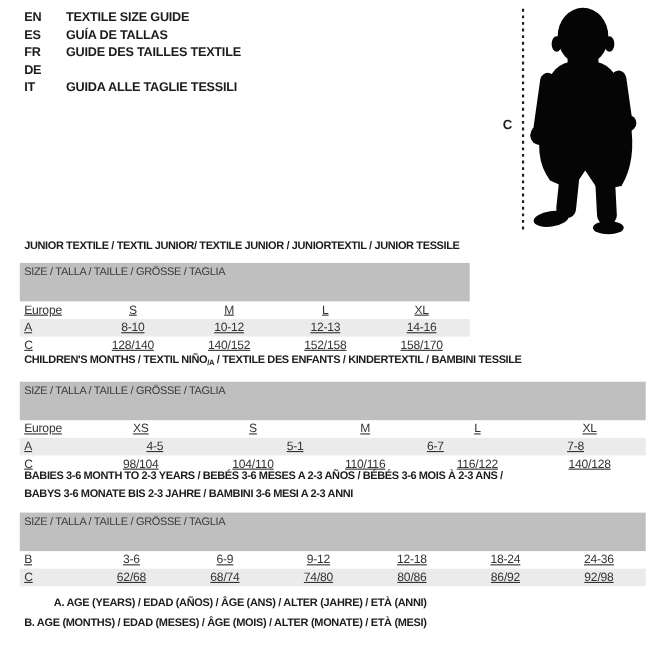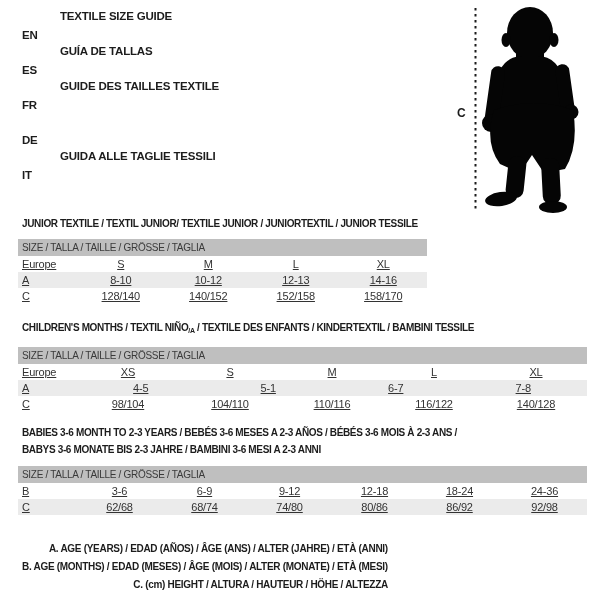--- a/index.html
+++ b/index.html
@@ -6,33 +6,33 @@
   body{
     width:600px;height:600px;background:#ffffff;
     font-family:"Liberation Sans",sans-serif;color:#1c1c1c;
     position:relative;overflow:hidden;
   }
   .abs{position:absolute;}
 
   
   .lang-block{left:22px;top:8px;}
   .lang-row{display:flex;line-height:16px;font-size:11.5px;font-weight:bold;letter-spacing:-0.2px;}
-  .lang-code{width:38px;flex:0 0 38px;margin-top:19px;}
+  .lang-code{width:38px;flex:0 0 38px;}
 
   
   .figure-svg{left:450px;top:0px;}
   .height-label{left:457px;top:106px;font-size:12px;font-weight:bold;}
 
   
   .sec-title{font-size:10px;font-weight:bold;letter-spacing:-0.35px;line-height:17px;white-space:nowrap;}
   .sub-part{font-size:7px;vertical-align:-2px;}
 
   
   .size-table{background:#fff;}
-  .size-bar{height:17px;line-height:17px;background:#bfbfbf;color:#3a3a3a;
+  .size-bar{height:35px;line-height:17px;background:#bfbfbf;color:#3a3a3a;
     font-size:10px;letter-spacing:-0.3px;padding-left:4px;}
   .trow{display:flex;height:16px;line-height:16px;font-size:11px;color:#333333;letter-spacing:-0.2px;text-decoration:underline;}
   .trow.alt{background:#ebebeb;}
   .tlabel{flex:0 0 55px;padding-left:4px;text-align:left;}
   .tcell{flex:1;text-align:center;}
 
   .junior-title{left:22px;top:215px;}
   .junior-table{left:18px;top:239px;width:409px;}
   .children-title{left:22px;top:319px;}
   .children-table{left:18px;top:347px;width:569px;}
@@ -167,14 +167,13 @@
     <span class="tcell">74/80</span>
     <span class="tcell">80/86</span>
     <span class="tcell">86/92</span>
     <span class="tcell">92/98</span>
   </div>
 </div>
 
 <div class="abs notes">
   <div class="note-line">A. AGE (YEARS) / EDAD (AÑOS) / ÂGE (ANS) / ALTER (JAHRE) / ETÀ (ANNI)</div>
   <div class="note-line">B. AGE (MONTHS) / EDAD (MESES) / ÂGE (MOIS) / ALTER (MONATE) / ETÀ (MESI)</div>
-  <div class="note-line">C. (cm) HEIGHT / ALTURA / HAUTEUR / HÖHE / ALTEZZA</div>
 </div>
 
 </body></html>

